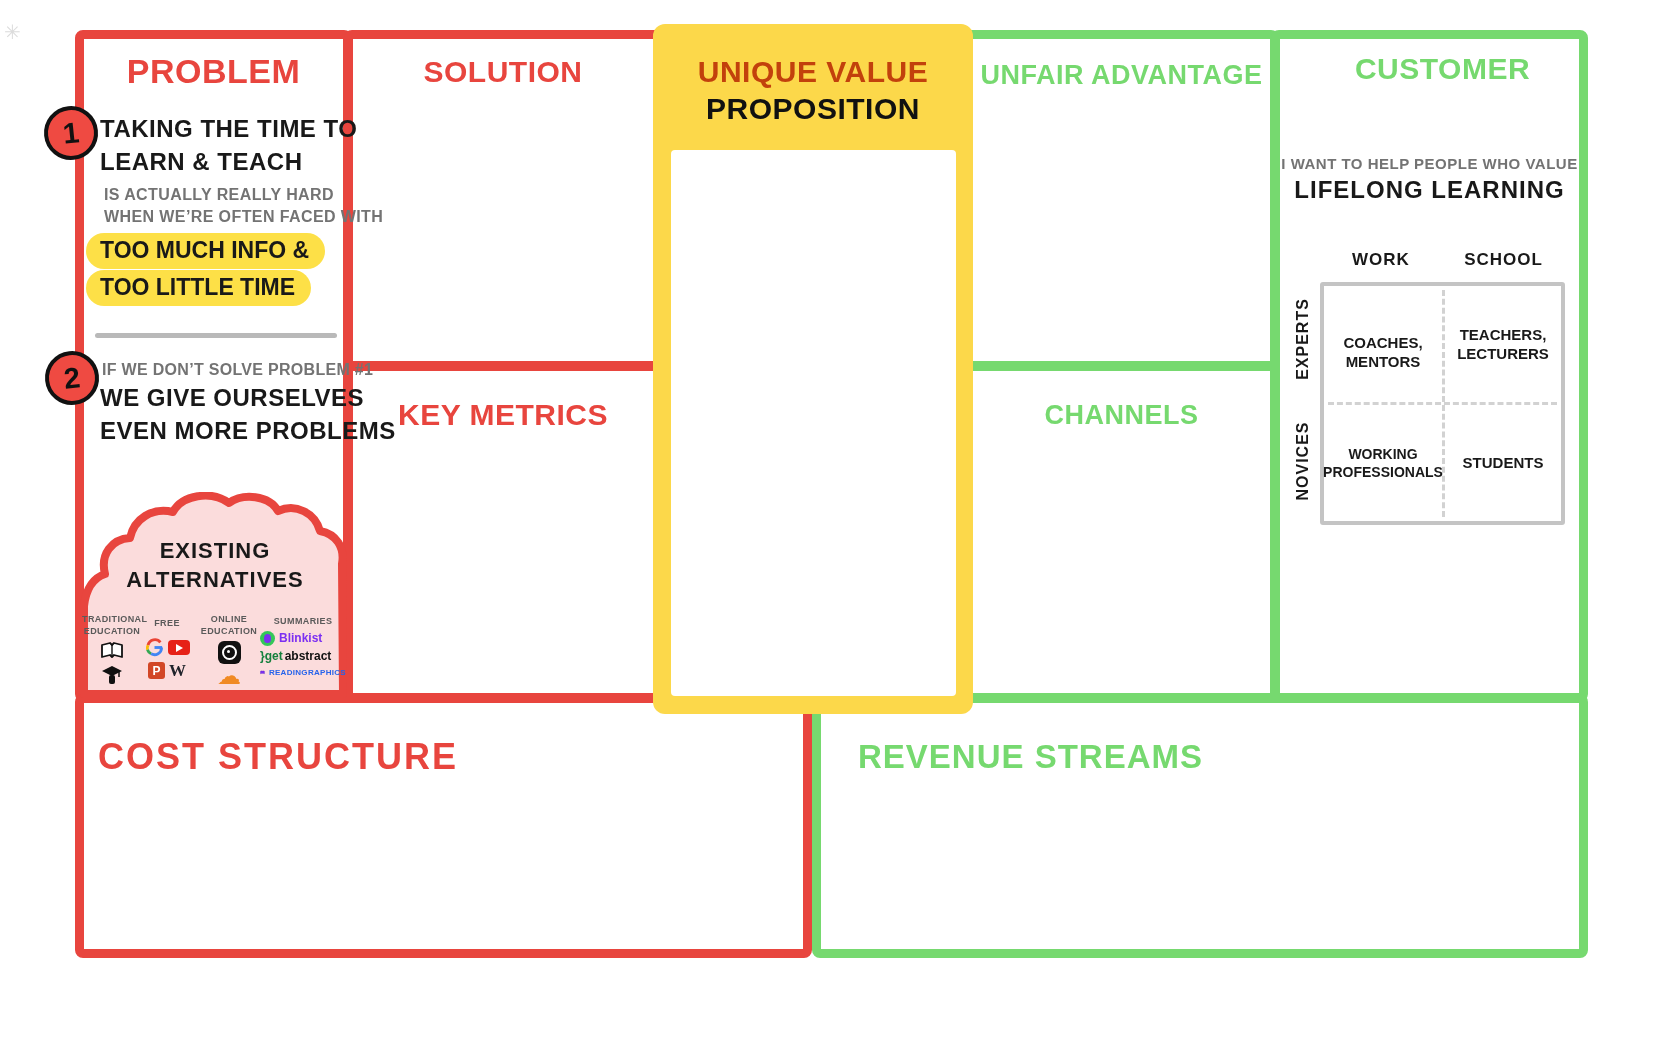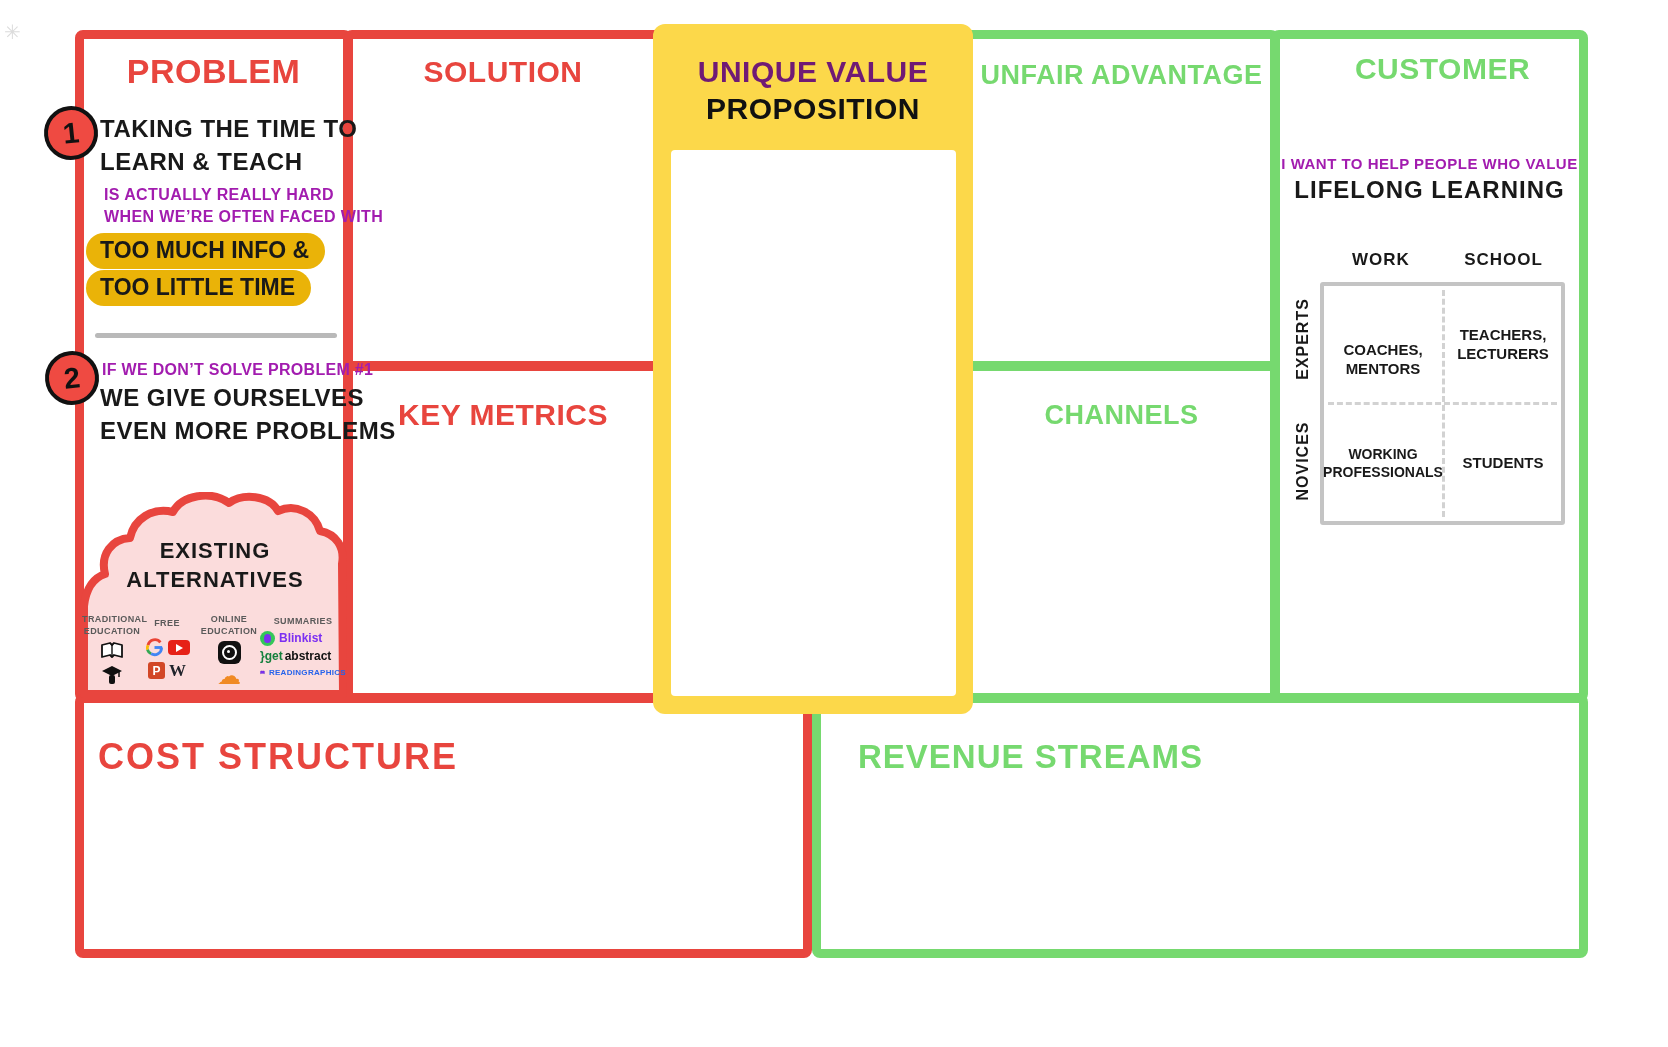--- a/index.html
+++ b/index.html
@@ -6,23 +6,23 @@
   #canvas{position:relative;width:1668px;height:1047px;background:#ffffff;overflow:hidden;
           font-family:"Liberation Sans",sans-serif;color:#191919;}
   .box{position:absolute;border-radius:8px;box-sizing:border-box;background:transparent;}
   .box.red{border:9px solid #e8453e;}
   .box.green{border:9px solid #76d96f;}
   .hdr{position:absolute;font-weight:700;letter-spacing:.5px;white-space:nowrap;}
   .hdr.red{color:#e8453e;}
   .hdr.green{color:#76d96f;}
   .center{left:0;right:0;text-align:center;}
   .blacktxt{color:#191919;font-weight:700;}
-  .graytxt{color:#a21caf;font-weight:700;}
+  .graytxt{color:#737373;font-weight:700;}
   .abs{position:absolute;}
-  .pill{position:absolute;background:#eab308;border-radius:20px;padding:4px 16px 5px 14px;
+  .pill{position:absolute;background:#fde047;border-radius:20px;padding:4px 16px 5px 14px;
         font-size:23px;font-weight:700;color:#191919;white-space:nowrap;}
   .badge{position:absolute;width:46px;height:46px;border:4px solid #111;border-radius:50%;
          background:#ef4a42;color:#111;font-size:29px;font-weight:700;display:flex;
          align-items:center;justify-content:center;transform:rotate(-6deg);z-index:6;}
   .catlabel{font-size:9px;font-weight:700;color:#5a5a5a;letter-spacing:.4px;text-align:center;line-height:1.3;}
   .iconrow{display:flex;align-items:center;justify-content:center;gap:4px;margin-top:4px;}
   .yt{width:22px;height:15px;background:#e62117;border-radius:4px;position:relative;}
   .yt:before{content:"";position:absolute;left:8px;top:4px;border-left:7px solid #fff;
              border-top:4px solid transparent;border-bottom:4px solid transparent;}
   .ppt{width:17px;height:17px;background:#d24726;border-radius:3px;color:#fff;font-size:12px;
@@ -59,21 +59,21 @@
 
   <div class="abs" style="left:653px;top:24px;width:320px;height:690px;background:#fcd84a;border-radius:12px;z-index:4;"></div>
   <div class="abs" style="left:671px;top:150px;width:285px;height:546px;background:#ffffff;border-radius:4px;z-index:5;"></div>
 
   <div class="hdr red center" style="left:75px;width:277px;top:52px;font-size:34px;">PROBLEM</div>
 
   <div class="hdr red center" style="left:344px;width:318px;top:55px;font-size:30px;">SOLUTION</div>
 
   <div class="hdr red center" style="left:344px;width:318px;top:398px;font-size:30px;">KEY METRICS</div>
 
-  <div class="hdr center" style="left:653px;width:320px;top:55px;font-size:30px;color:#701a75;z-index:6;">UNIQUE VALUE</div>
+  <div class="hdr center" style="left:653px;width:320px;top:55px;font-size:30px;color:#c2410c;z-index:6;">UNIQUE VALUE</div>
   <div class="hdr center" style="left:653px;width:320px;top:92px;font-size:30px;color:#111;z-index:6;">PROPOSITION</div>
 
   <div class="hdr green center" style="left:964px;width:315px;top:60px;font-size:27px;">UNFAIR ADVANTAGE</div>
 
   <div class="hdr green center" style="left:964px;width:315px;top:400px;font-size:27px;">CHANNELS</div>
 
   <div class="hdr green center" style="left:1271px;width:343px;top:52px;font-size:30px;">CUSTOMER</div>
 
   <div class="hdr green" style="left:858px;top:738px;font-size:33px;letter-spacing:1px;">REVENUE STREAMS</div>
 
@@ -171,19 +171,19 @@
 
   <div class="abs blacktxt" style="left:1320px;width:122px;top:250px;text-align:center;font-size:17px;letter-spacing:1px;">WORK</div>
   <div class="abs blacktxt" style="left:1442px;width:123px;top:250px;text-align:center;font-size:17px;letter-spacing:1px;">SCHOOL</div>
 
   <div class="abs blacktxt rot" style="left:1253px;top:330px;width:100px;text-align:center;font-size:16px;letter-spacing:1px;">EXPERTS</div>
   <div class="abs blacktxt rot" style="left:1253px;top:452px;width:100px;text-align:center;font-size:16px;letter-spacing:1px;">NOVICES</div>
 
   <div class="abs" style="left:1320px;top:282px;width:245px;height:243px;border:4px solid #c4c4c4;border-radius:3px;box-sizing:border-box;">
     <div class="dash-v" style="left:118px;top:4px;bottom:4px;"></div>
     <div class="dash-h" style="top:116px;left:4px;right:4px;"></div>
-    <div class="matrix-cell" style="left:0;top:15px;width:118px;height:116px;padding:6px;box-sizing:border-box;">COACHES, MENTORS</div>
+    <div class="matrix-cell" style="left:0;top:8px;width:118px;height:116px;padding:6px;box-sizing:border-box;">COACHES, MENTORS</div>
     <div class="matrix-cell" style="left:121px;top:0;width:116px;height:116px;padding:6px;box-sizing:border-box;">TEACHERS, LECTURERS</div>
     <div class="matrix-cell" style="left:0;top:119px;width:118px;height:116px;padding:4px;box-sizing:border-box;font-size:14px;">WORKING PROFESSIONALS</div>
     <div class="matrix-cell" style="left:121px;top:119px;width:116px;height:116px;padding:6px;box-sizing:border-box;">STUDENTS</div>
   </div>
 
 </div>
 
 </body></html>

